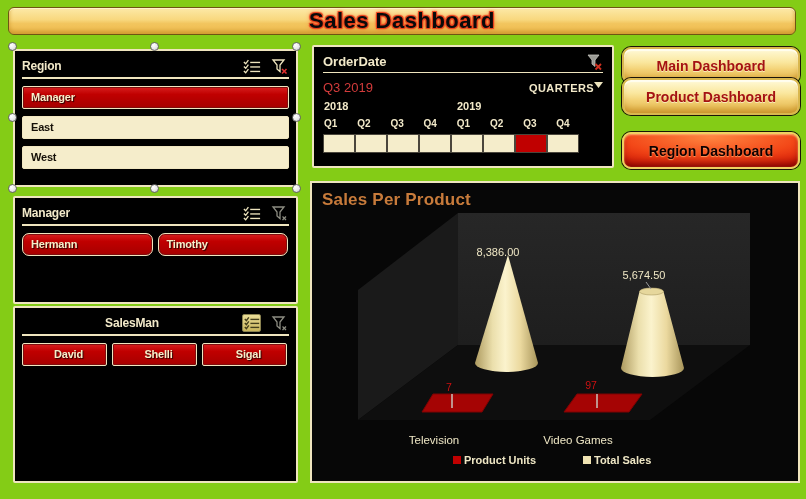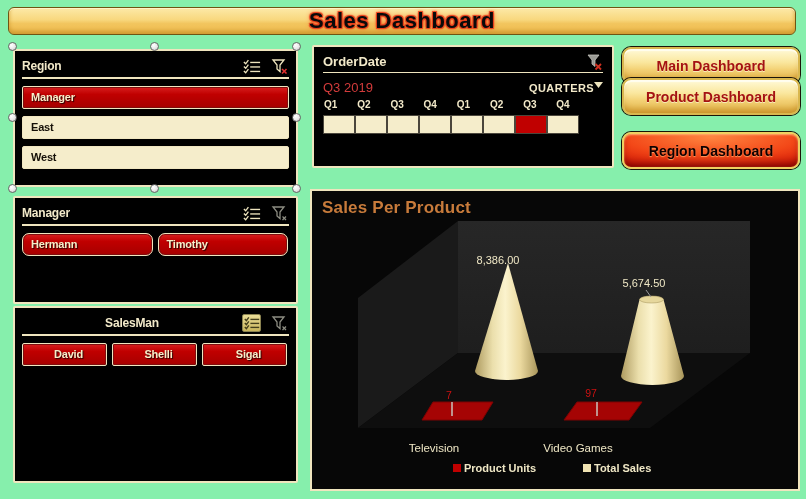--- a/index.html
+++ b/index.html
@@ -1,19 +1,19 @@
 <!DOCTYPE html>
 <html><head>
 <meta charset="utf-8">
 <style>
   * { margin:0; padding:0; box-sizing:border-box; }
   html,body { background:#000; }
   body { font-family:"Liberation Sans", sans-serif; }
 
-  .stage{ position:relative; width:806px; height:499px; background:#86efac; overflow:hidden; }
+  .stage{ position:relative; width:806px; height:499px; background:#84cc16; overflow:hidden; }
 
   
   .title-bar{
     position:absolute; left:8px; top:7px; width:788px; height:28px;
     border-radius:6px; border:1px solid #6e5512;
     background:linear-gradient(180deg,#FCE9A8 0%,#F8D87E 45%,#F2C55E 60%,#EFBC50 100%);
     box-shadow:inset 0 1px 0 #FFF3C8, inset 0 -3px 4px #D09A30;
     display:flex; align-items:center; justify-content:center;
   }
   .title-text{
@@ -91,21 +91,21 @@
     background:radial-gradient(130% 150% at 50% 10%, #FF8540 0%, #F34818 38%, #CC0E02 72%, #9E0000 100%);
     color:#0f0000; border-color:#EFD060;
     box-shadow:inset 0 1px 2px #FFB070, inset 0 -6px 10px -4px #600, 0 0 0 1px #1a1408;
     text-shadow:0 1px 1px #ff9a60;
   }
   #btn-main{ top:47px; } #btn-product{ top:78px; } #btn-region{ top:132px; }
 
   
   #chart-panel{
     position:absolute; left:310px; top:181px; width:490px; height:302px;
-    background:#070707; border:2px solid #EFE5BE;margin-top:8px;
+    background:#070707; border:2px solid #EFE5BE;
   }
   .chart-title{ position:absolute; left:10px; top:7px; color:#C87B3B; font-size:17px; font-weight:700; letter-spacing:.2px; z-index:2; }
   .chart-svg{ position:absolute; left:0; top:0; }
 </style>
 </head>
 <body>
 
 <div class="stage">
 
   <div class="title-bar">
@@ -240,20 +240,24 @@
     </div>
     <div class="tl-sep"></div>
     <div class="tl-sel-row">
       <span class="tl-selection">Q3 2019</span>
       <span class="tl-period">
         <span>QUARTERS</span>
         <svg width="9" height="6" viewBox="0 0 9 6">
             <path d="M0 0 h9 l-4.5 6 Z" fill="#EDE4BD"></path>
           </svg>
       </span>
+    </div>
+    <div class="tl-years">
+      <span class="tl-year-2018">2018</span>
+      <span class="tl-year-2019">2019</span>
     </div>
     <div class="tl-quarters">
       <span class="tl-q">Q1</span>
       <span class="tl-q">Q2</span>
       <span class="tl-q">Q3</span>
       <span class="tl-q">Q4</span>
       <span class="tl-q">Q1</span>
       <span class="tl-q">Q2</span>
       <span class="tl-q">Q3</span>
       <span class="tl-q">Q4</span>

